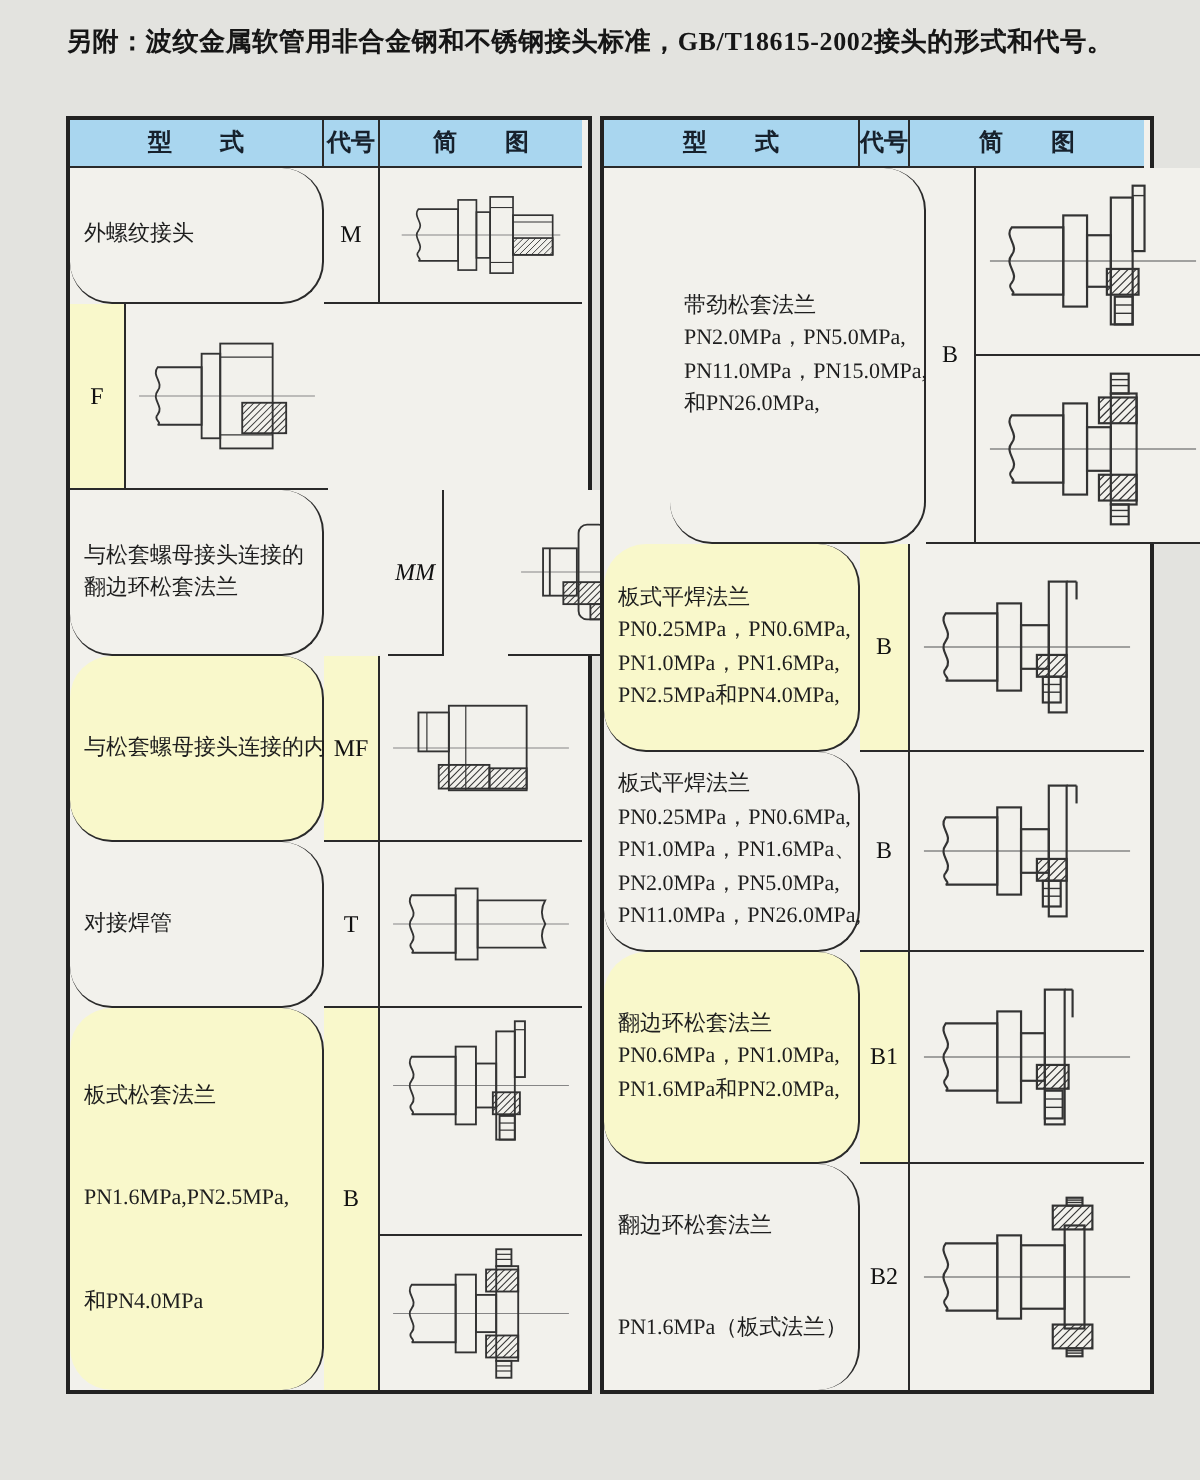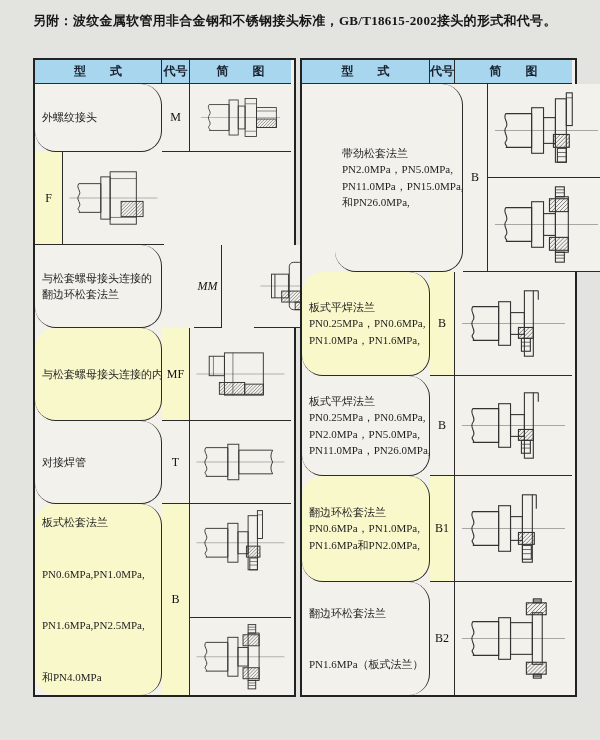--- a/index.html
+++ b/index.html
@@ -219,21 +219,20 @@
                 <path d="M14,23 C10,28 18,32 14,37 C10,42 18,46 14,51 C11,54 17,55.5 14,57 L40,57 L40,23 Z" fill="none" stroke="#333" stroke-width="1.1"></path>
                 <rect x="40" y="19" width="13" height="42" fill="none" stroke="#333" stroke-width="1.1"></rect>
                 <path d="M53,26 L93,26 Q89,33 93,40 Q89,47 93,54 L53,54 Z" fill="none" stroke="#333" stroke-width="1.1"></path>
               </svg>
             </div>
           </div>
         </div>
         <div class="row hl" style="flex: 1 1 auto;">
           <div class="cell type-cell c-type" style="flex: 0 0 127px;">
             <div>板式松套法兰</div>
-            <div>PN0.6MPa,PN1.0MPa,</div>
             <div>PN1.6MPa,PN2.5MPa,</div>
             <div>和PN4.0MPa</div>
           </div>
           <div class="cell code-cell c-code" style="flex: 0 0 28px;">B</div>
           <div class="cell diagram-cell c-diag" style="flex: 0 0 101px;">
             <div class="sub-diagram">
               <svg viewBox="0 0 110 80" preserveAspectRatio="xMidYMid meet">
                 <line x1="3" y1="40" x2="107" y2="40" stroke="#868686" stroke-width="0.7"></line>
                 <path d="M14,23 C10,28 18,32 14,37 C10,42 18,46 14,51 C11,54 17,55.5 14,57 L40,57 L40,23 Z" fill="none" stroke="#333" stroke-width="1.1"></path>
                 <rect x="40" y="17" width="12" height="46" fill="none" stroke="#333" stroke-width="1.1"></rect>
@@ -360,20 +359,21 @@
                 <line x1="64" y1="74" x2="73" y2="74" stroke="#333" stroke-width="0.7"></line>
               </svg>
             </div>
           </div>
         </div>
         <div class="row hl" style="flex: 0 0 104px;">
           <div class="cell type-cell c-type" style="flex: 0 0 128px;">
             <div>板式平焊法兰</div>
             <div>PN0.25MPa，PN0.6MPa,</div>
             <div>PN1.0MPa，PN1.6MPa,</div>
+            <div>PN2.5MPa和PN4.0MPa,</div>
           </div>
           <div class="cell code-cell c-code" style="flex: 0 0 25px;">B</div>
           <div class="cell diagram-cell c-diag" style="flex: 0 0 117px;">
             <div class="sub-diagram">
               <svg viewBox="0 0 110 80" preserveAspectRatio="xMidYMid meet">
                 <line x1="3" y1="40" x2="107" y2="40" stroke="#868686" stroke-width="0.7"></line>
                 <path d="M14,23 C10,28 18,32 14,37 C10,42 18,46 14,51 C11,54 17,55.5 14,57 L40,57 L40,23 Z" fill="none" stroke="#333" stroke-width="1.1"></path>
                 <rect x="40" y="18" width="12" height="44" fill="none" stroke="#333" stroke-width="1.1"></rect>
                 <rect x="52" y="29" width="14" height="22" fill="none" stroke="#333" stroke-width="1.1"></rect>
                 <rect x="66" y="7" width="9" height="66" fill="none" stroke="#333" stroke-width="1.1"></rect>
@@ -390,20 +390,21 @@
                 <line x1="63" y1="58.9" x2="72" y2="58.9" stroke="#333" stroke-width="0.7"></line>
                 <line x1="63" y1="62.8" x2="72" y2="62.8" stroke="#333" stroke-width="0.7"></line>
               </svg>
             </div>
           </div>
         </div>
         <div class="row" style="flex: 0 0 100px;">
           <div class="cell type-cell c-type" style="flex: 0 0 128px;">
             <div>板式平焊法兰</div>
             <div>PN0.25MPa，PN0.6MPa,</div>
+            <div>PN1.0MPa，PN1.6MPa、</div>
             <div>PN2.0MPa，PN5.0MPa,</div>
             <div>PN11.0MPa，PN26.0MPa,</div>
           </div>
           <div class="cell code-cell c-code" style="flex: 0 0 25px;">B</div>
           <div class="cell diagram-cell c-diag" style="flex: 0 0 117px;">
             <div class="sub-diagram">
               <svg viewBox="0 0 110 80" preserveAspectRatio="xMidYMid meet">
                 <line x1="3" y1="40" x2="107" y2="40" stroke="#868686" stroke-width="0.7"></line>
                 <path d="M14,23 C10,28 18,32 14,37 C10,42 18,46 14,51 C11,54 17,55.5 14,57 L40,57 L40,23 Z" fill="none" stroke="#333" stroke-width="1.1"></path>
                 <rect x="40" y="18" width="12" height="44" fill="none" stroke="#333" stroke-width="1.1"></rect>

